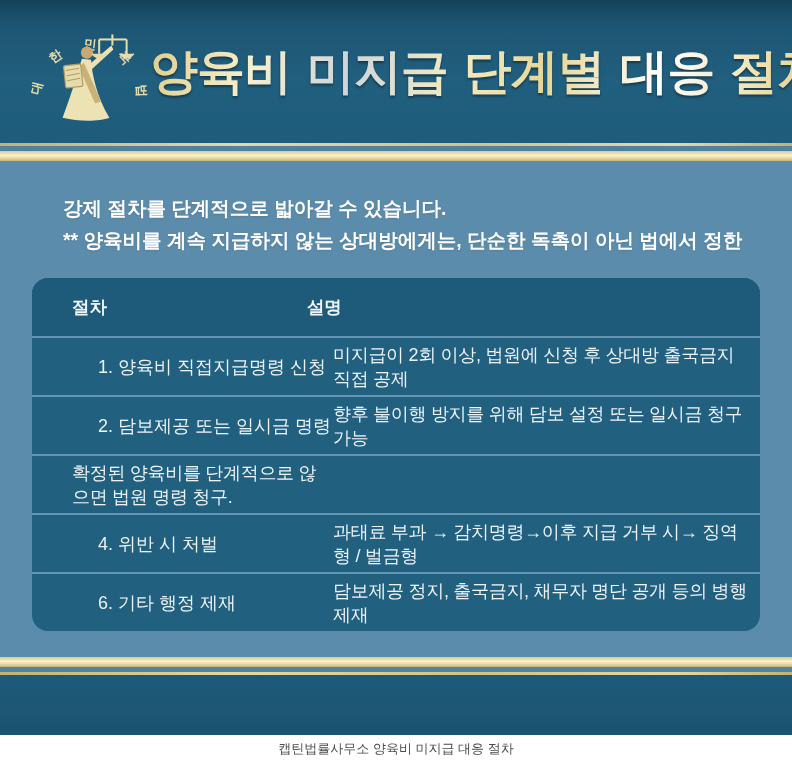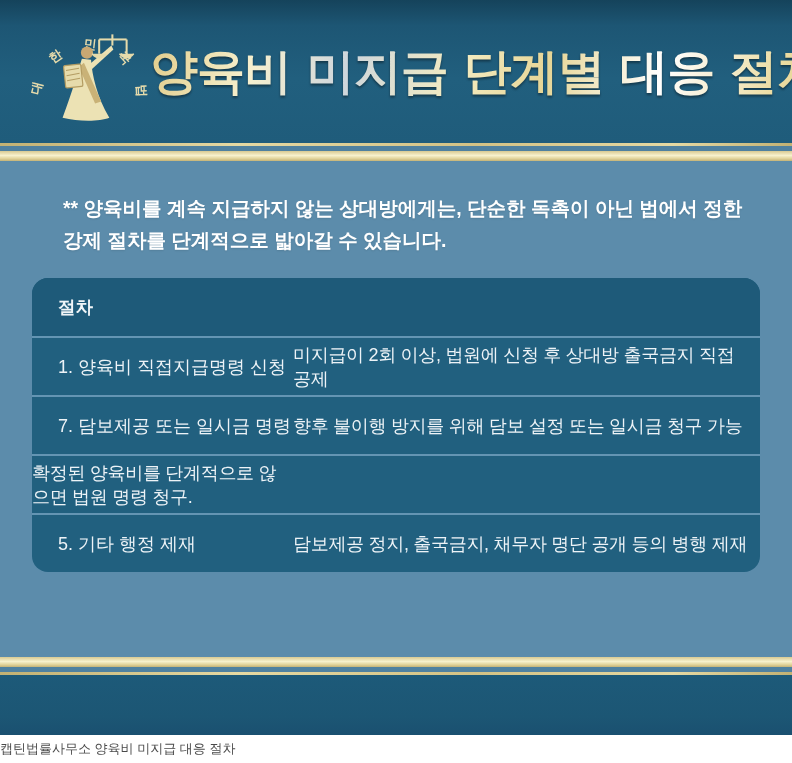--- a/index.html
+++ b/index.html
@@ -41,35 +41,35 @@
   }
 
   
   .steps-table {
     margin:22px 0 0 32px; width:728px;
     background:#21607f; border-radius:16px; overflow:hidden;
   }
   .thead {
     display:grid; grid-template-columns:261px 1fr; align-items:center;
     height:58px; background:#1e5a79;
-    color:#f0f5f8; font-size:17.5px; font-weight:600;
+    color:#f0f5f8; font-size:17.5px; font-weight:600;padding-left:14px;
   }
   .cell-step { padding-left:26px; }
   .trow {
     display:grid; grid-template-columns:261px 1fr; align-items:center;
     height:59px; border-top:2px solid #6495b3;
-    color:#edf3f7; font-size:18px; font-weight:500;
+    color:#edf3f7; font-size:18px; font-weight:500;padding-left:40px;
   }
   .cell-desc { padding-right:8px; letter-spacing:-0.3px; }
 
   
   .footer-block { height:60px; background:linear-gradient(180deg,#1d5a79 0%,#1c5674 70%,#1a5070 100%); }
   .caption-strip {
     height:28px; background:#ffffff;
-    display:flex; align-items:center; justify-content:flex-start;
+    display:flex; align-items:center; justify-content:center;
     color:#4a4a4a; font-size:13px;
   }
 </style>
 </head>
 <body>
 
 <div class="poster">
 
   <div class="header">
     <svg class="logo" viewBox="0 0 120 120" aria-hidden="true">
@@ -103,42 +103,47 @@
     </svg>
     <h1 class="title">양육비 미지급 단계별 대응 절차</h1>
   </div>
 
   <div class="gold-line"></div>
   <div class="blue-gap"></div>
   <div class="cream-band"></div>
 
   <div class="page-body">
     <div class="intro">
+      <div>강제 절차를 단계적으로 밟아갈 수 있습니다.</div>
       <div>** 양육비를 계속 지급하지 않는 상대방에게는, 단순한 독촉이 아닌 법에서 정한</div>
-      <div>강제 절차를 단계적으로 밟아갈 수 있습니다.</div>
     </div>
 
     <div class="steps-table">
       <div class="thead">
         <div class="cell-step">절차</div>
+        <div class="cell-desc">설명</div>
       </div>
 
       <div class="trow">
         <div class="cell-step">1. 양육비 직접지급명령 신청</div>
         <div class="cell-desc">미지급이 2회 이상, 법원에 신청 후 상대방 출국금지 직접 공제</div>
       </div>
       <div class="trow">
-        <div class="cell-step">7. 담보제공 또는 일시금 명령</div>
+        <div class="cell-step">2. 담보제공 또는 일시금 명령</div>
         <div class="cell-desc">향후 불이행 방지를 위해 담보 설정 또는 일시금 청구 가능</div>
       </div>
       <div class="trow">
         <div class="cell-desc">확정된 양육비를 단계적으로 않으면 법원 명령 청구.</div>
       </div>
       <div class="trow">
-        <div class="cell-step">5. 기타 행정 제재</div>
+        <div class="cell-step">4. 위반 시 처벌</div>
+        <div class="cell-desc">과태료 부과 → 감치명령→이후 지급 거부 시→ 징역형 / 벌금형</div>
+      </div>
+      <div class="trow">
+        <div class="cell-step">6. 기타 행정 제재</div>
         <div class="cell-desc">담보제공 정지, 출국금지, 채무자 명단 공개 등의 병행 제재</div>
       </div>
     </div>
   </div>
 
   <div class="cream-band"></div>
   <div class="blue-gap"></div>
   <div class="gold-line"></div>
 
   <div class="footer-block"></div>

